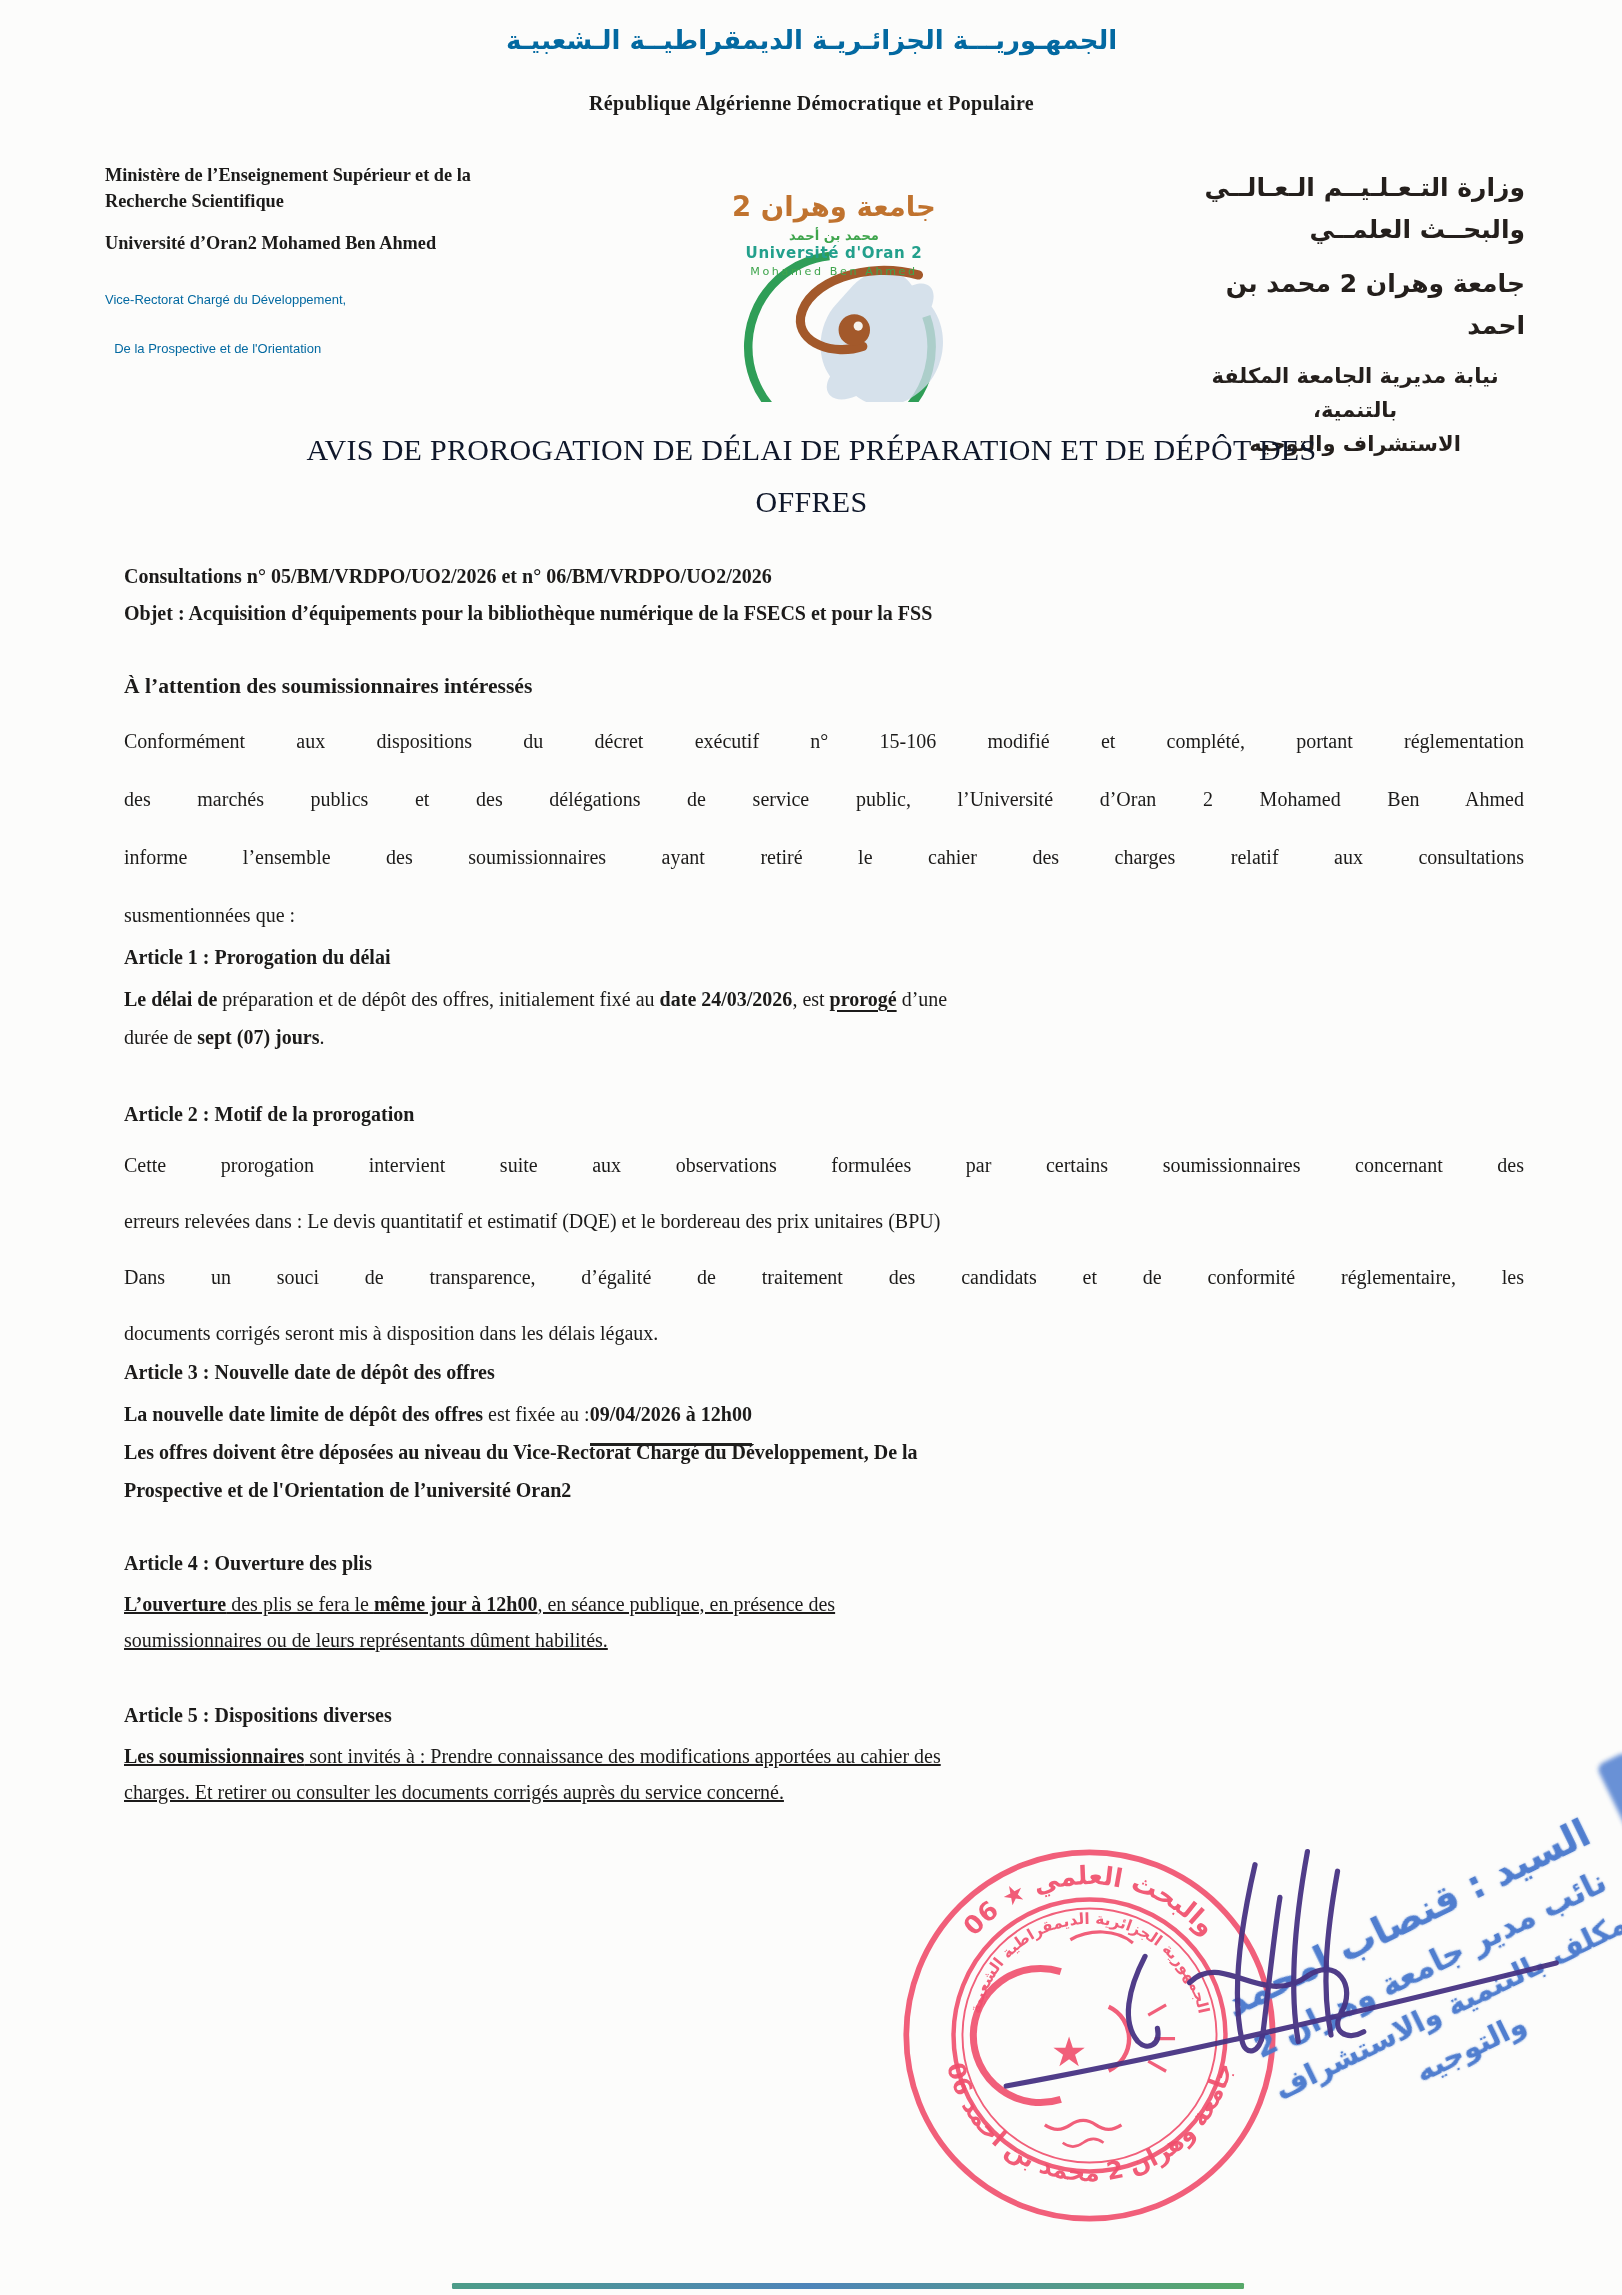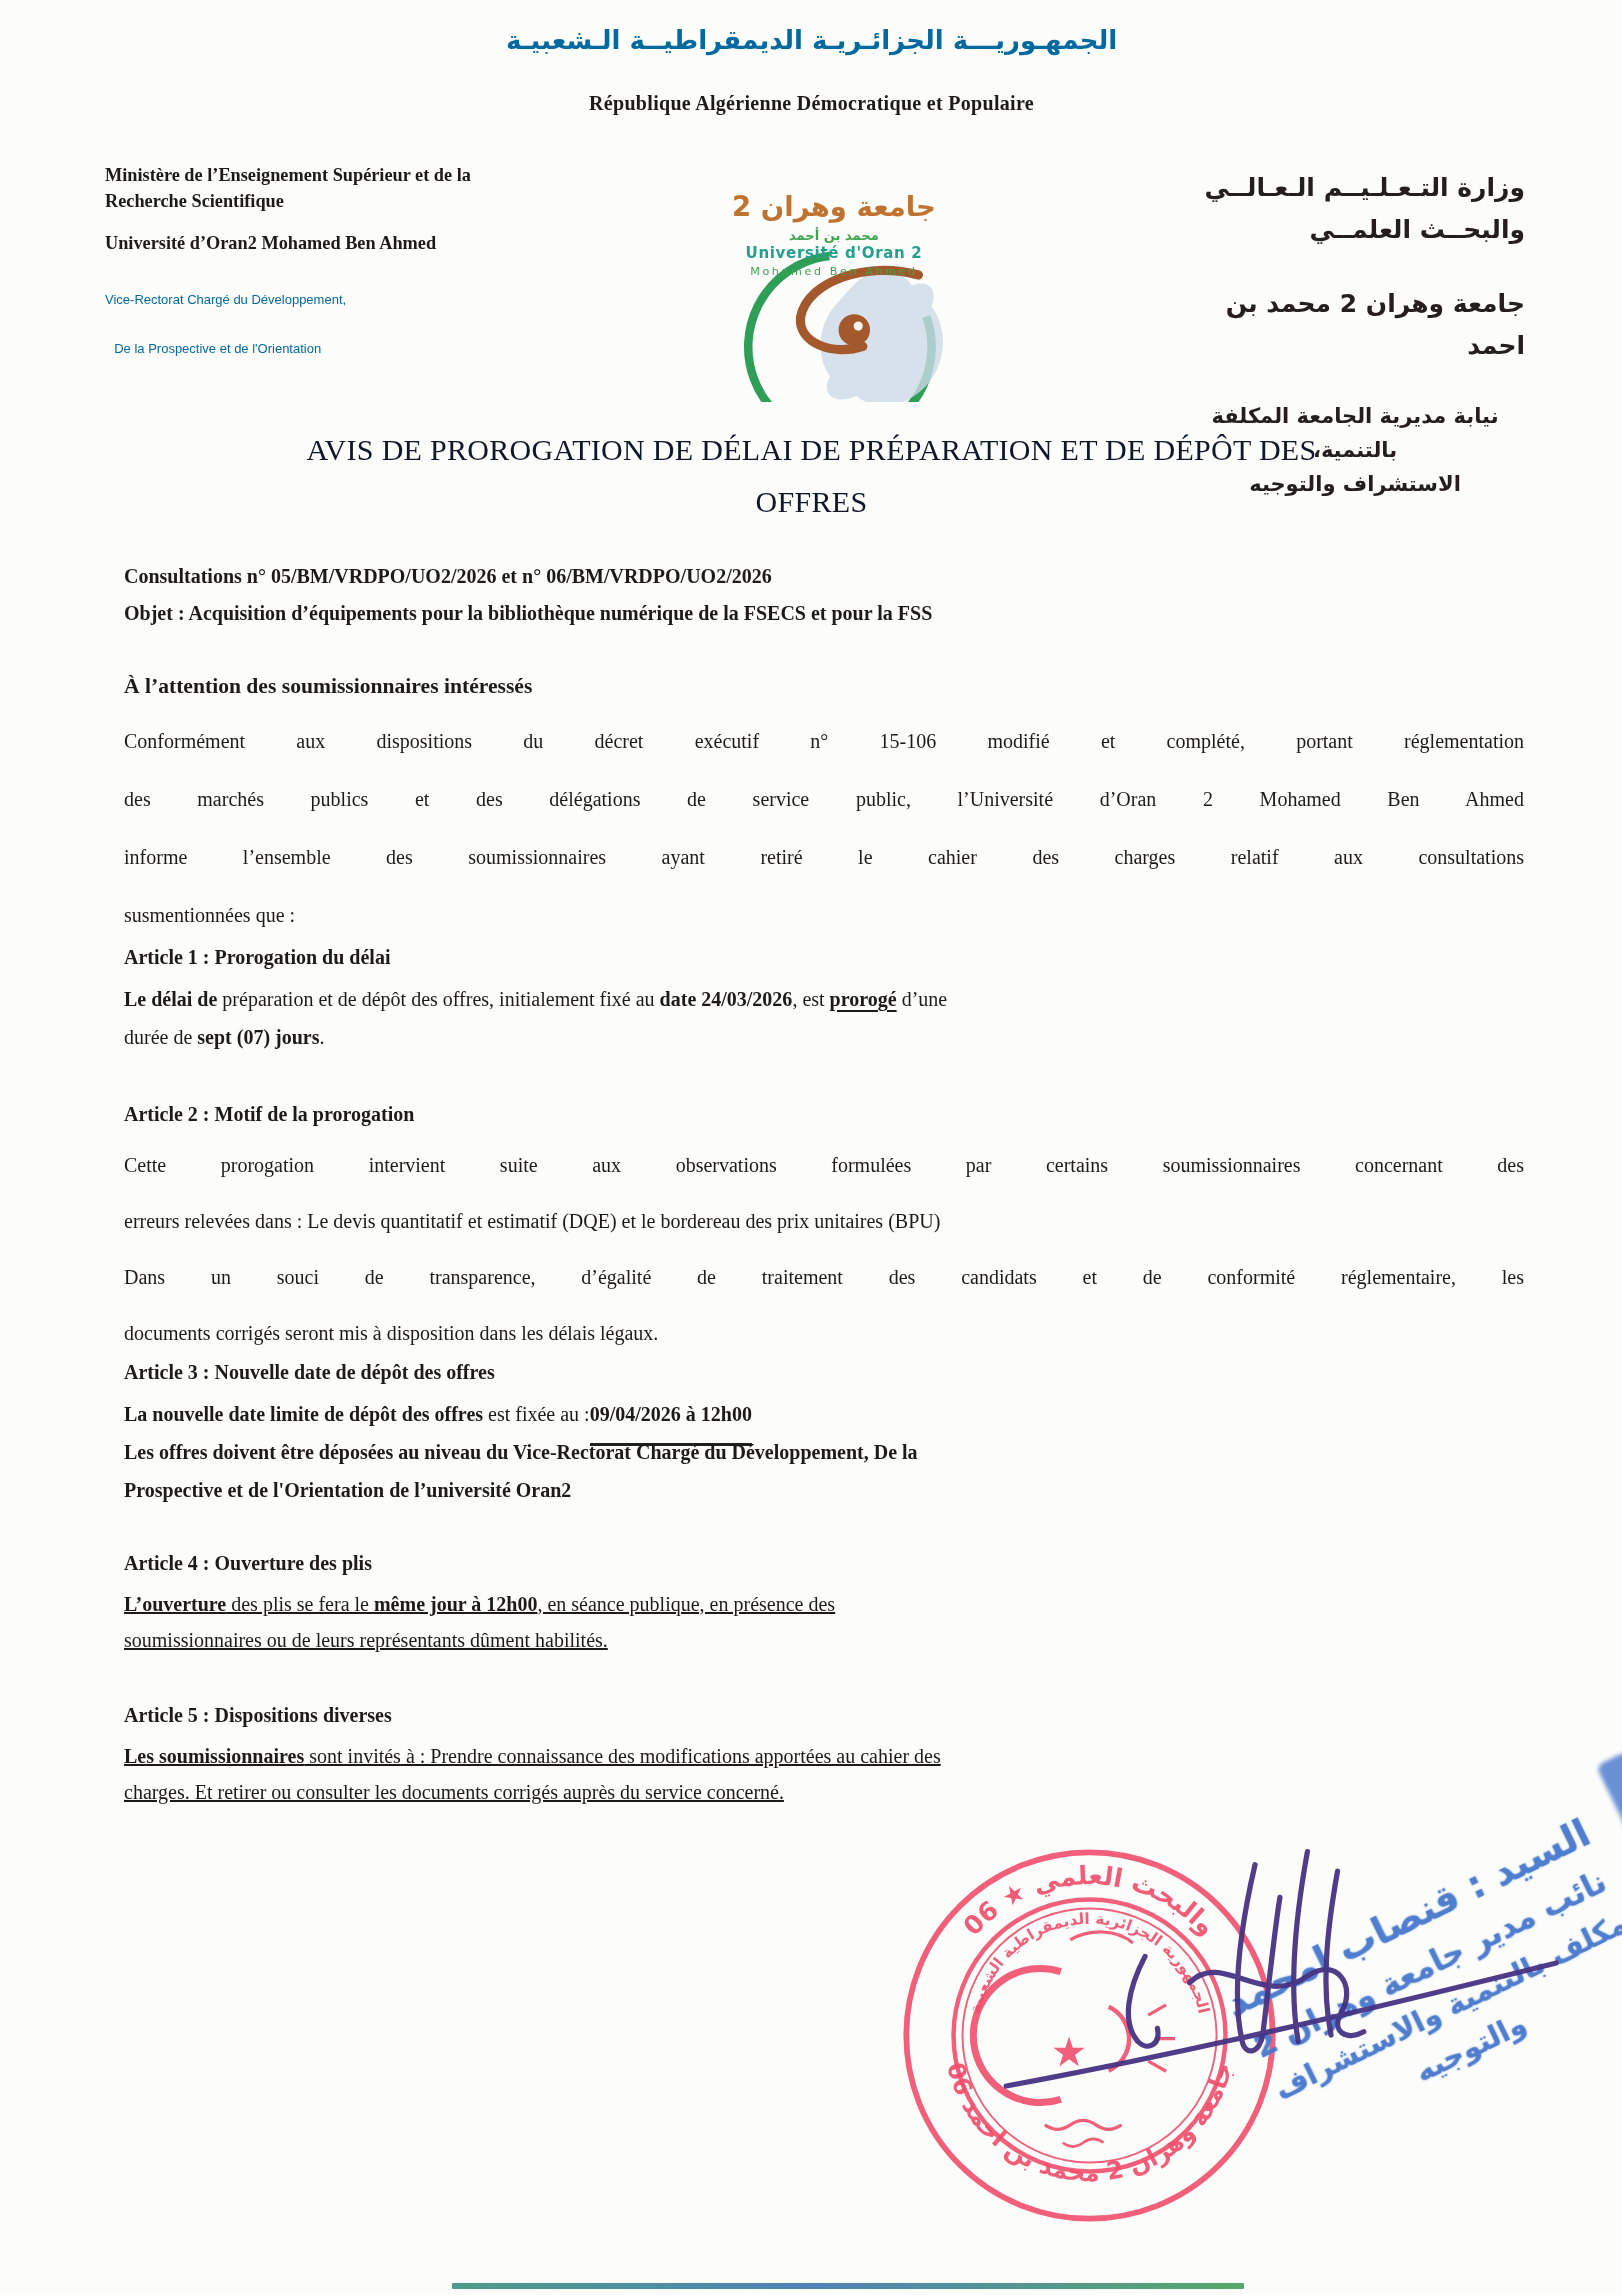--- a/index.html
+++ b/index.html
@@ -18,21 +18,21 @@
   #republic-fr{top:92px;left:0;width:1623px;font-size:20px;font-weight:bold;letter-spacing:0.3px;}
 
   #hdr-left{top:162px;left:105px;width:576px;font-size:18.3px;line-height:26px;}
   #hdr-left .serifline{font-weight:bold;}
   #hdr-left .g1{margin-bottom:15.7px;}
   #hdr-left .g2{margin-bottom:31px;}
   #hdr-left .sansline{font-family:"Liberation Sans",sans-serif;font-size:13px;color:#0369a1;margin-bottom:23.6px;}
 
   #hdr-right{top:167px;right:98px;width:340px;font-size:25px;font-weight:bold;line-height:42px;text-align:right;color:#241f1c;}
   #hdr-right .sm{font-size:21px;line-height:34px;text-align:center;}
-  #hdr-right .gap{margin-top:32px;}
+  #hdr-right .gap{margin-top:12px;}
 
   #logo{top:182px;left:701px;width:266px;height:220px;}
 
   #title{top:424px;left:144px;right:144px;font-size:30px;font-weight:normal;line-height:52px;letter-spacing:0.3px;color:#0f172a;}
 
   #refs{top:558px;left:124px;right:98px;font-size:20px;font-weight:bold;line-height:37px;}
 
   #attention{top:674px;left:124px;font-size:21.6px;font-weight:bold;}
   #intro{top:712px;left:124px;right:99px;font-size:20px;line-height:58px;}
   #intro .ln{text-align:justify;text-align-last:justify;}

